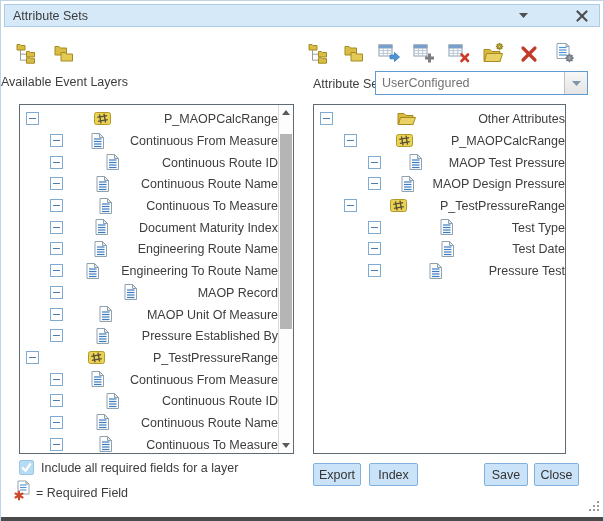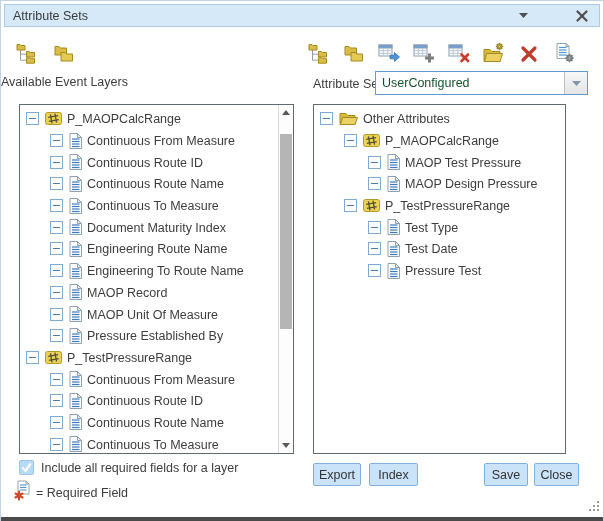--- a/index.html
+++ b/index.html
@@ -22,33 +22,33 @@
   .tool { width: 24px; height: 24px; display: flex; align-items: center; justify-content: center; cursor: pointer; }
 
   
   .panel-label { position: absolute; color: #3d3d3d; }
   #lbl-available { left: 0; top: 74px; }
   #lbl-attrset   { left: 312px; top: 76px; }
 
   
   .combo { position: absolute; left: 374px; top: 70px; width: 213px; height: 24px;
            border: 1px solid #5f9bd1; background: #fff; display: flex; }
-  .combo-value { flex: 1; padding: 4px 6px 0 6px; color: #14532d; overflow: hidden; white-space: nowrap; }
+  .combo-value { flex: 1; padding: 4px 6px 0 6px; color: #737373; overflow: hidden; white-space: nowrap; }
   .combo-btn { width: 23px; border-left: 1px solid #c2c2c2;
                background: linear-gradient(#f7f7f7, #e4e4e4);
                display: flex; align-items: center; justify-content: center; cursor: pointer; }
 
   
   .tree-panel { position: absolute; top: 103px; height: 350px; border: 1px solid #5f6a72;
                 background: #fff; overflow: hidden; }
   #left-panel  { left: 18px;  width: 275px; }
   #right-panel { left: 312px; width: 253px; }
   #left-panel .tree { margin-right: 15px; }
   .tree { padding-top: 3px; }
-  .row { height: 21.7px; display: flex; align-items: center; white-space: nowrap; cursor: default; }
+  .row { height: 21.7px; display: flex; align-items: center; white-space: nowrap; cursor: default; justify-content: space-between; }
   .indent-0 { padding-left: 6px; }
   .indent-1 { padding-left: 30px; }
   .indent-2 { padding-left: 54px; }
   .expand { width: 13px; height: 13px; border: 1px solid #7fabd2; background: #fff;
             position: relative; flex: 0 0 13px; cursor: pointer; }
   .expand::after { content: ""; position: absolute; left: 2px; right: 2px; top: 5px;
                    height: 1px; background: #4e7cad; }
   .node-icon { margin: 0 5px 0 6px; display: flex; align-items: center; flex: 0 0 auto; }
   .lbl { padding-top: 1px; }
 

